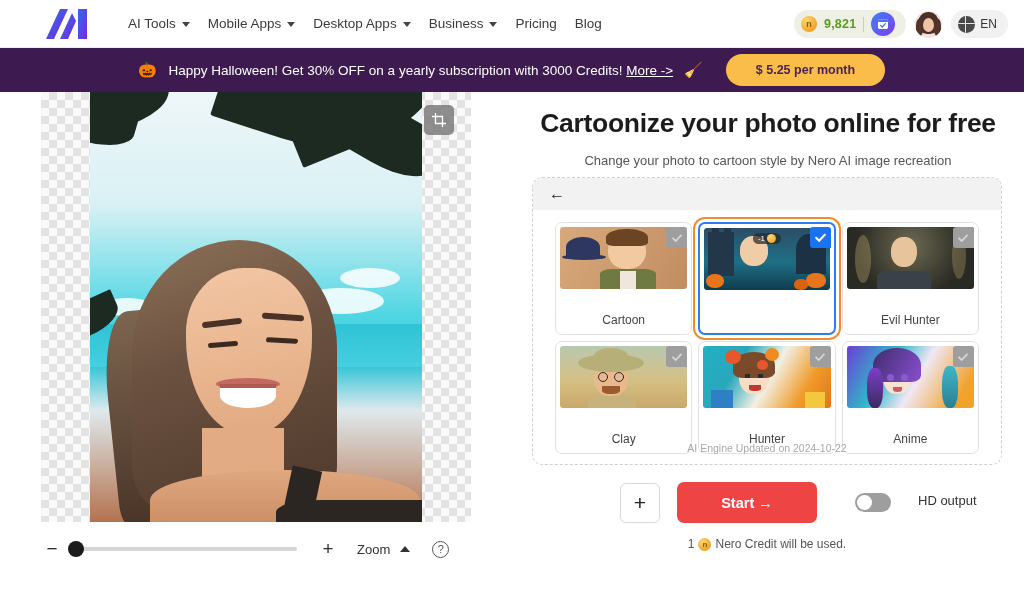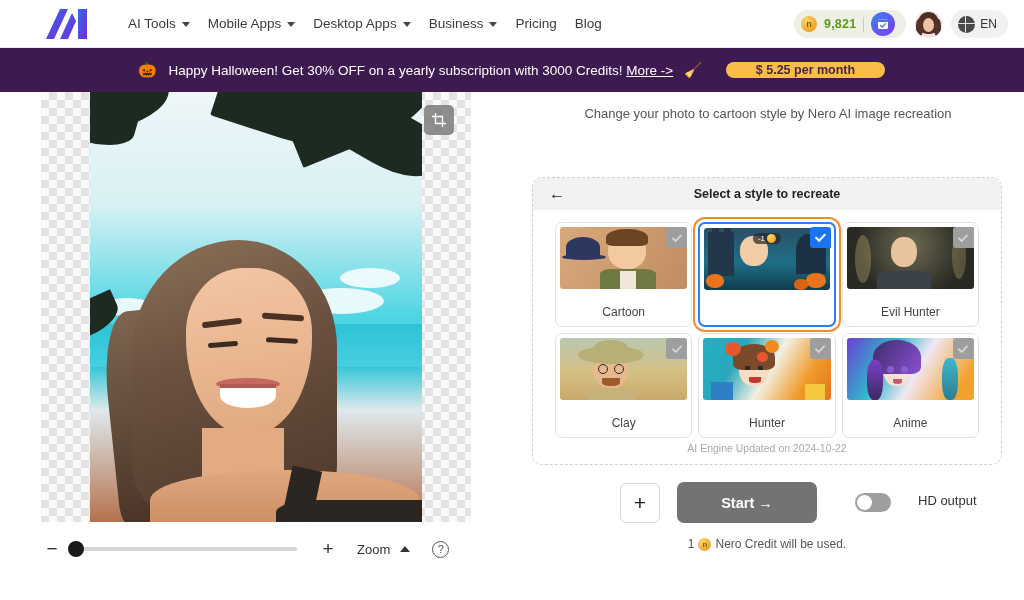--- a/index.html
+++ b/index.html
@@ -71,21 +71,21 @@
   
   .banner {
     position:absolute; top:48px; left:0; width:1024px; height:44px;
     background:#3d1a4f; display:flex; align-items:center; justify-content:center; gap:11px;
   }
   .banner-text { font-size:13.5px; color:#fff; }
   .banner-text u { }
   .banner-emoji { font-size:15px; }
   .banner-btn {
     background:#fbbd4a; color:#47254f; font-size:12.5px; font-weight:bold;
-    border:none; border-radius:18px; height:16px; padding:0 30px; cursor:pointer;
+    border:none; border-radius:18px; height:32px; padding:0 30px; cursor:pointer;
     margin-left:12px;
   }
 
   
   .left-panel { position:absolute; left:41px; top:92px; width:430px; height:430px; }
   .checker {
     position:absolute; inset:0;
     background-image:
       linear-gradient(45deg,#e3e3e3 25%,transparent 25%,transparent 75%,#e3e3e3 75%),
       linear-gradient(45deg,#e3e3e3 25%,transparent 25%,transparent 75%,#e3e3e3 75%);
@@ -163,21 +163,21 @@
   .card {
     background:#fff; border:1px solid #e2e2e2; border-radius:7px; overflow:hidden;
     cursor:pointer; position:relative; padding:4px 4px 0 4px;
   }
   .card.selected {
     border:2px solid #2b7cf6;
     box-shadow:0 0 0 3px #fff, 0 0 0 5px #f08c2e;
     border-radius:7px;
   }
   .thumb { width:100%; height:62px; border-radius:3px; overflow:hidden; position:relative; }
-  .card-label { text-align:center; font-size:12px; color:#444; padding:16px 0 7px; }
+  .card-label { text-align:center; font-size:12px; color:#444; padding:24px 0 7px; }
   .card.selected .card-label { font-weight:bold; color:#111; }
   .check {
     position:absolute; right:4px; top:4px; width:21px; height:21px;
     background:#9e9e9e; border-radius:3px 3px 0 3px;
     display:flex; align-items:center; justify-content:center; z-index:3;
   }
   .card.selected .check { background:#1a73f0; right:3px; top:3px; }
   .credit-badge {
     position:absolute; left:50%; top:5px; transform:translateX(-50%);
     background:rgba(40,40,40,.72); color:#fff; border-radius:9px;
@@ -187,21 +187,21 @@
 
   .engine-note { position:absolute; bottom:10px; width:100%; text-align:center; font-size:10.5px; color:#a9a9a9; }
 
   .actions { position:absolute; left:20px; top:390px; width:470px; display:flex; align-items:center; }
   .plus-btn {
     width:40px; height:40px; border:1px solid #d8d8d8; border-radius:6px; background:#fff;
     display:flex; align-items:center; justify-content:center; font-size:21px; color:#222; cursor:pointer;
     margin-left:88px;
   }
   .start-btn {
-    margin-left:17px; width:140px; height:41px; background:#737373; color:#fff;
+    margin-left:17px; width:140px; height:41px; background:#ef4444; color:#fff;
     border:none; border-radius:7px; font-size:14.5px; font-weight:bold; cursor:pointer;
     display:flex; align-items:center; justify-content:center; gap:7px;
   }
   .toggle-wrap { display:flex; align-items:flex-start; gap:27px; margin-left:38px; cursor:pointer; }
   .toggle { width:36px; height:19px; border-radius:10px; background:#9e9e9e; position:relative; }
   .toggle-knob { position:absolute; left:2px; top:2px; width:15px; height:15px; border-radius:50%; background:#fff; }
   .toggle-label { font-size:13px; color:#333; }
   .credit-note { position:absolute; left:20px; top:445px; width:470px; text-align:center; font-size:12px; color:#555; display:flex; align-items:center; justify-content:center; gap:4px; }
 </style>
 </head>
@@ -328,26 +328,26 @@
     <div class="slider">
       <div class="slider-knob"></div>
     </div>
     <div class="zi-plus">+</div>
     <div class="zoom-label">Zoom</div>
     <div class="zoom-caret"></div>
     <div class="help-icon">?</div>
   </div>
 
   <div class="right">
+    <div class="title">Cartoonize your photo online for free</div>
     <div class="subtitle">Change your photo to cartoon style by Nero AI image recreation</div>
 
     <div class="style-box">
       <div class="style-hd">
         <span class="back-arrow">←</span>
-        <span class="style-hd-title">Select a style to recreate</span>
       </div>
 
       <div class="grid">
 
         <div class="card">
           <div class="check">
             <svg width="12" height="12" viewBox="0 0 12 12">
                 <path d="M2 6.3l2.7 2.7L10 3.4" stroke="#d6d6d6" stroke-width="1.8" fill="none" stroke-linecap="round"></path>
               </svg>
           </div>

